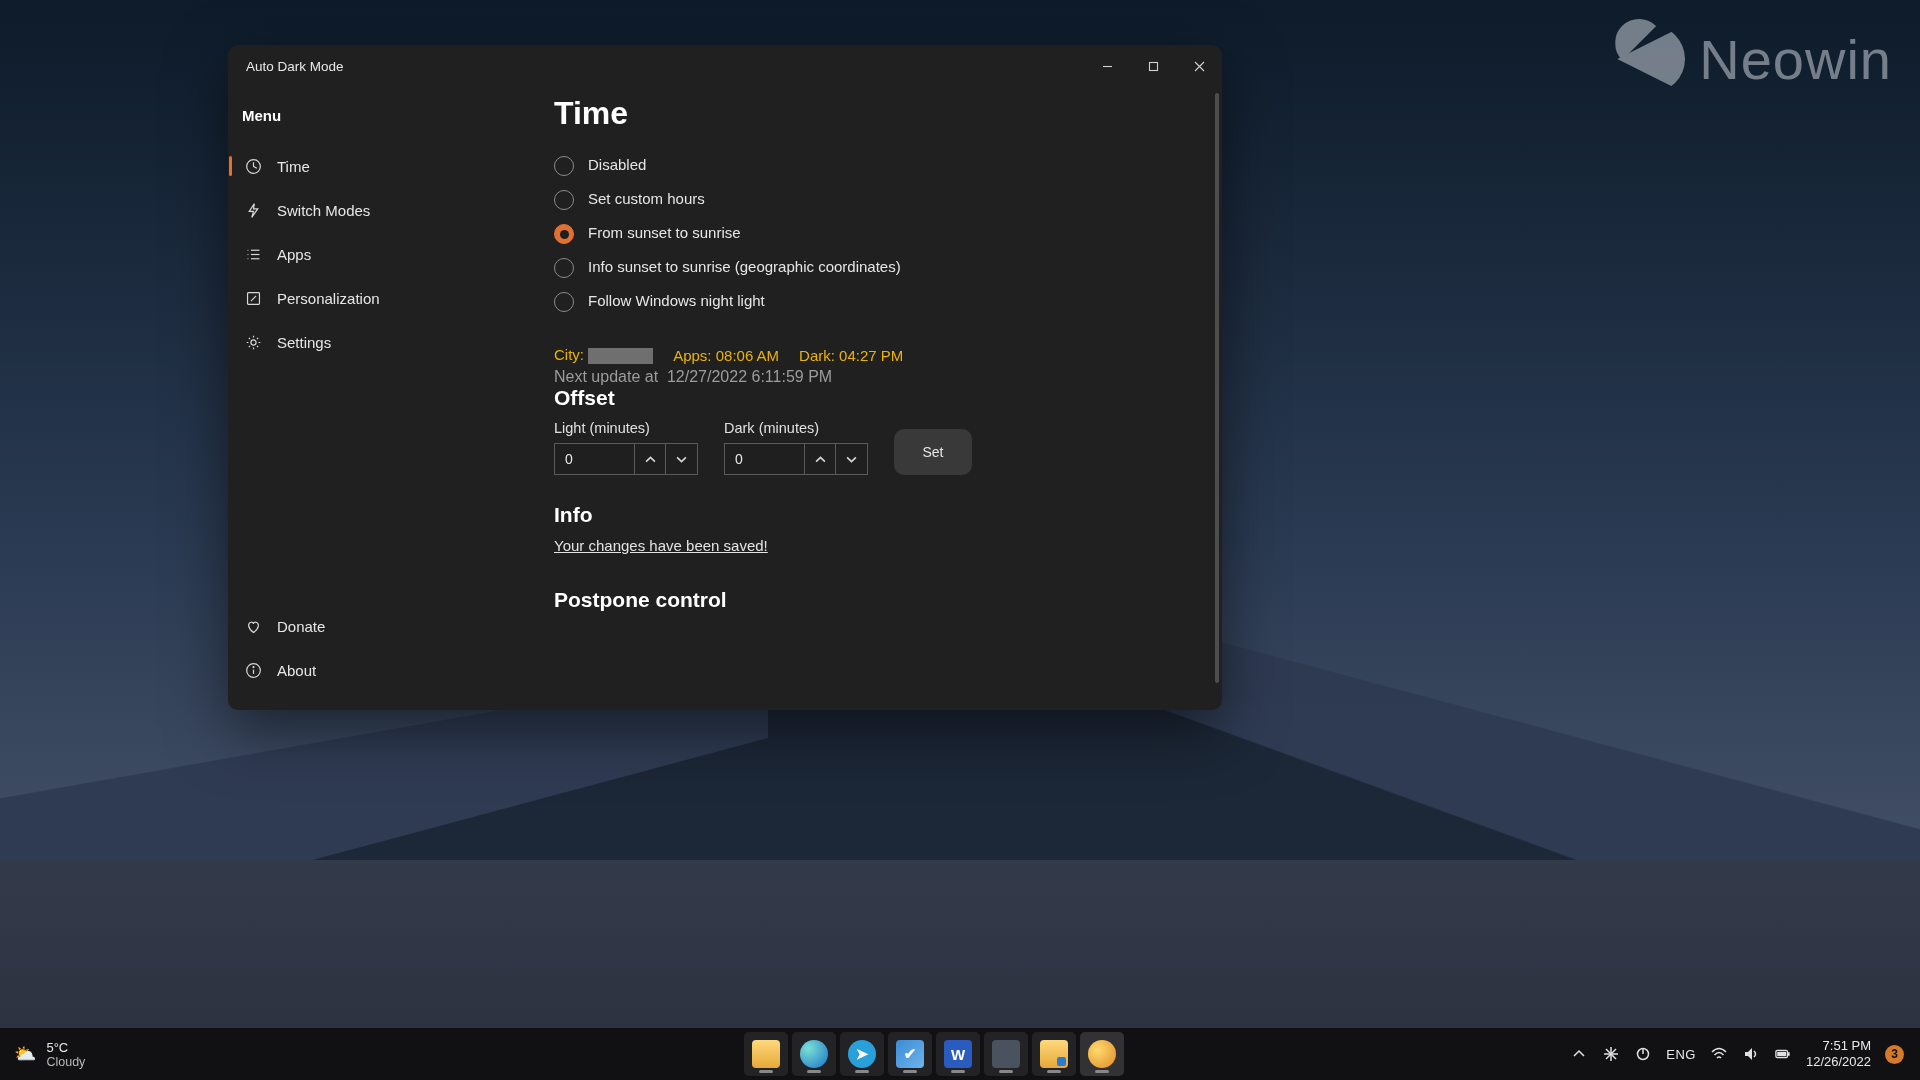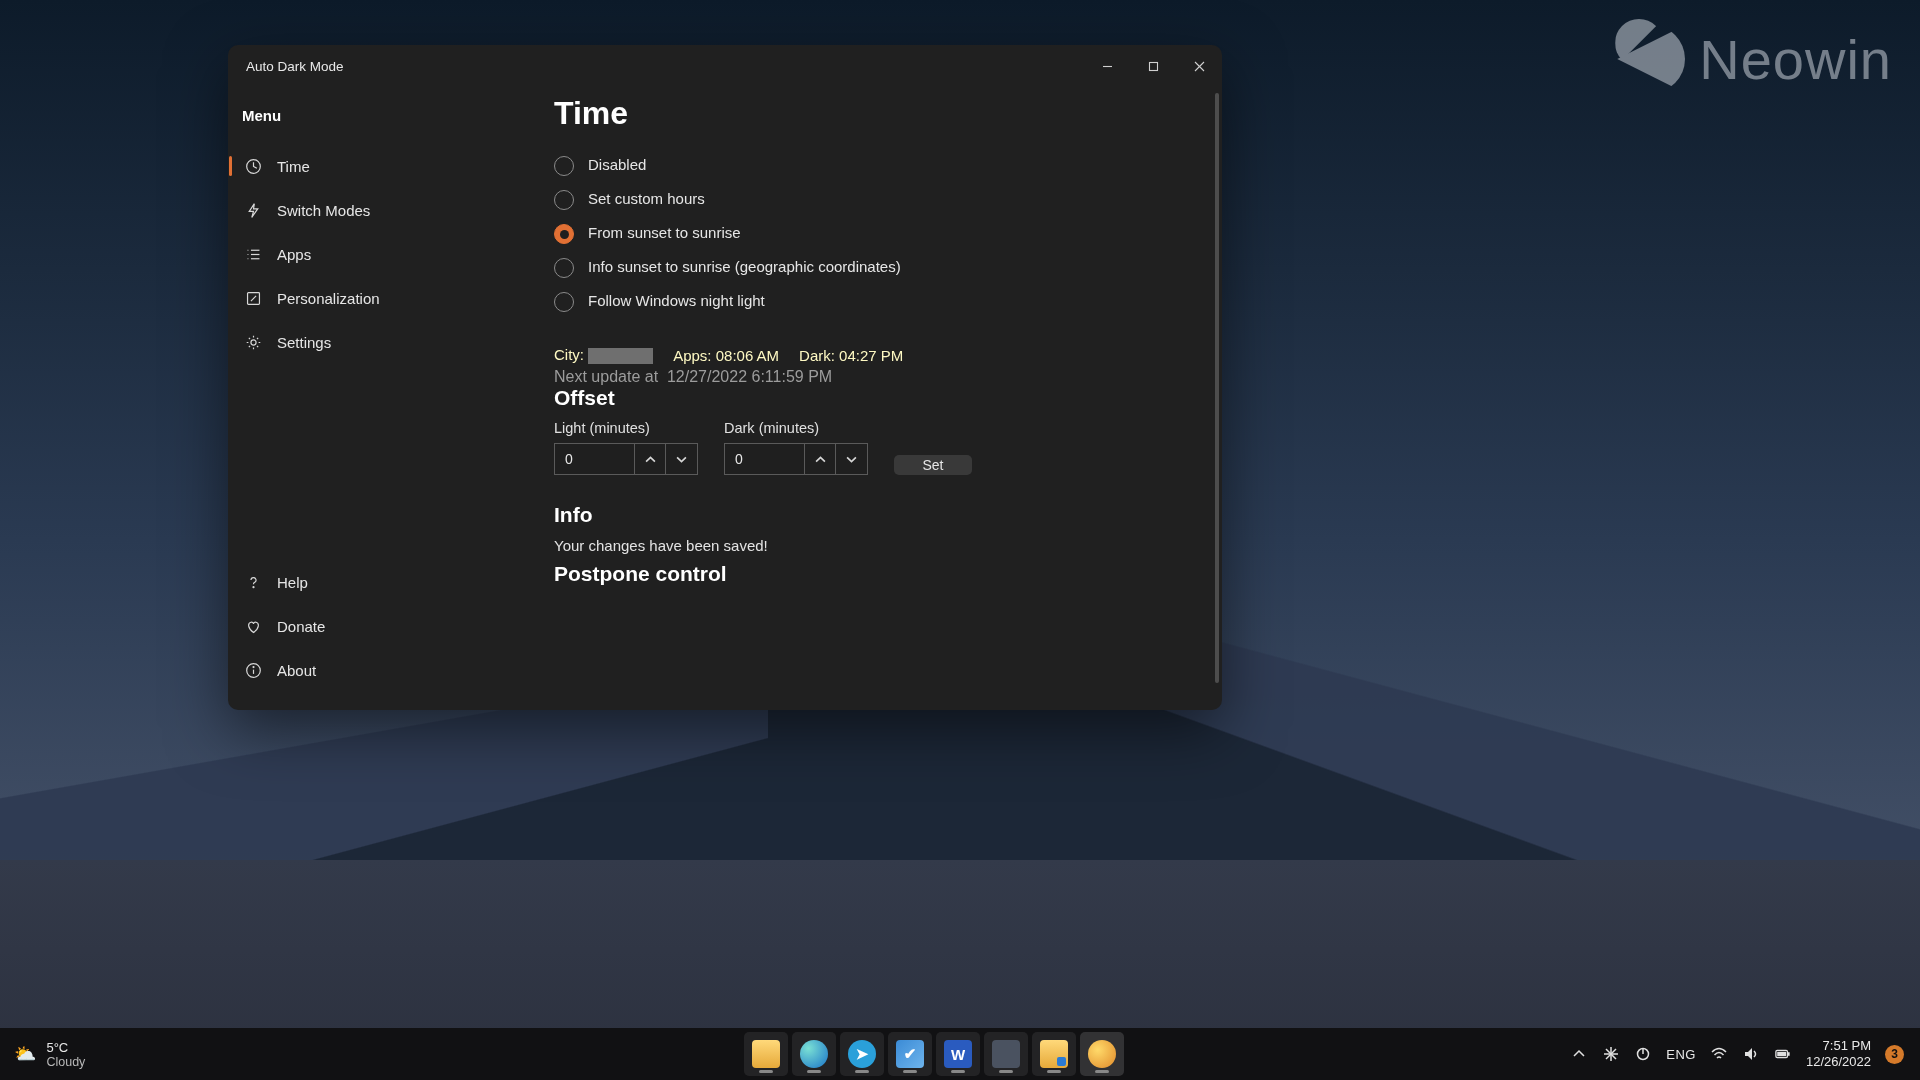--- a/index.html
+++ b/index.html
@@ -48,33 +48,33 @@
   .content-wrap { flex:1; position:relative; display:flex;}
   .content { flex:1; padding:8px 48px 0 0; overflow:hidden;}
   .scrollbar { position:absolute; right:3px; top:6px; width:4px; height:590px; background:#4d4d4d; border-radius:3px;}
   .page-title { font-size:32px; font-weight:600; margin:0 0 24px 0;}
   .radio-group { display:flex; flex-direction:column; gap:14px; margin-bottom:34px;}
   .radio { display:flex; align-items:flex-start; gap:14px; font-size:15px; color:#e6e6e6;}
   .radio-circle { width:20px; height:20px; border-radius:50%; border:1.6px solid #8a8a8a; position:relative; flex-shrink:0;}
   .radio.selected .radio-circle { border-color:#e17034; background:#e17034;}
   .radio.selected .radio-circle::after { content:""; position:absolute; inset:4.5px; background:#1f1f1f; border-radius:50%;}
   h2.section { font-size:21px; font-weight:600; margin:0 0 10px 0;}
-  .loc-row { display:flex; gap:20px; align-items:center; font-size:15px; color:#fef9c3; margin-bottom:4px;}
+  .loc-row { display:flex; gap:20px; align-items:center; font-size:15px; color:#eab308; margin-bottom:4px;}
   .city-redact { display:inline-block; width:65px; height:16px; background:#6f6f6f; vertical-align:middle;}
   .loc-sub { font-size:16px; color:#9c9c9c; }
   .offset-row { display:flex; gap:26px; align-items:flex-end; margin-bottom:28px;}
   .field-group label { display:block; font-size:14.5px; color:#e0e0e0; margin-bottom:7px;}
   .spinner { display:flex; height:32px;}
   .spinner input { width:80px; height:32px; background:#1f1f1f; border:1px solid #5a5a5a; border-right:none; color:#e8e8e8; padding:0 10px; font-size:14px; outline:none;}
   .spin-btns { display:flex;}
   .spin-btn { width:32px; height:32px; border:1px solid #5a5a5a; background:#1f1f1f; display:flex; align-items:center; justify-content:center;}
   .spin-btn + .spin-btn { border-left:none;}
   .spin-btn svg { width:11px; height:11px; stroke:#d6d6d6; stroke-width:1.5; fill:none;}
-  .set-btn { width:78px; height:20px; background:#393939; color:#e6e6e6; border:none; font-size:14px; border-radius:5px;}
-  .info-text { font-size:15px; color:#e3e3e3; margin-bottom:8px;}
+  .set-btn { width:78px; height:46px; background:#393939; color:#e6e6e6; border:none; font-size:14px; border-radius:10px;}
+  .info-text { font-size:15px; color:#e3e3e3; margin-bottom:34px;text-decoration:underline;}
 
   
   .taskbar { position:absolute; left:0; right:0; bottom:0; height:52px; background:#111113; display:flex; align-items:center; color:#e8e8e8; font-size:13px;}
   .tb-left { display:flex; align-items:center; gap:10px; padding-left:14px; width:250px;}
   .weather-icon { font-size:18px;}
   .tb-center { flex:1; display:flex; justify-content:center; gap:4px;}
   .tb-icon { width:44px; height:44px; display:flex; align-items:center; justify-content:center; border-radius:5px; position:relative;}
   .tb-icon.active { background:rgba(255,255,255,.08);}
   .tb-icon.active::after { content:""; position:absolute; bottom:3px; width:14px; height:3px; background:#888; border-radius:2px;}
   .tb-right { display:flex; align-items:center; gap:14px; padding-right:16px;}
@@ -168,29 +168,20 @@
               <svg viewBox="0 0 20 20">
                 <circle cx="10" cy="10" r="3"></circle>
                 <path d="M10,2 v2 M10,16 v2 M2,10 h2 M16,10 h2 M4.5,4.5 l1.4,1.4 M14.1,14.1 l1.4,1.4 M15.5,4.5 l-1.4,1.4 M5.9,14.1 l-1.4,1.4"></path>
               </svg>
             </span>
             <span>Settings</span>
           </div>
         </div>
       <div class="sidebar-spacer"></div>
       <div class="nav" id="nav-footer">
-          <div class="nav-item">
-            <span class="nav-icon">
-              <svg viewBox="0 0 20 20">
-                <path d="M7,7 a3,3 0 1 1 4,3 c-1,0.5 -1,1 -1,2"></path>
-                <circle cx="10" cy="15.5" r="0.6" fill="currentColor"></circle>
-              </svg>
-            </span>
-            <span>Help</span>
-          </div>
           <div class="nav-item">
             <span class="nav-icon">
               <svg viewBox="0 0 20 20">
                 <path d="M10,17 C3,12 3,6 7,5 c2,-0.5 3,1 3,2 c0,-1 1,-2.5 3,-2 c4,1 4,7 -3,12z"></path>
               </svg>
             </span>
             <span>Donate</span>
           </div>
           <div class="nav-item">
             <span class="nav-icon">

